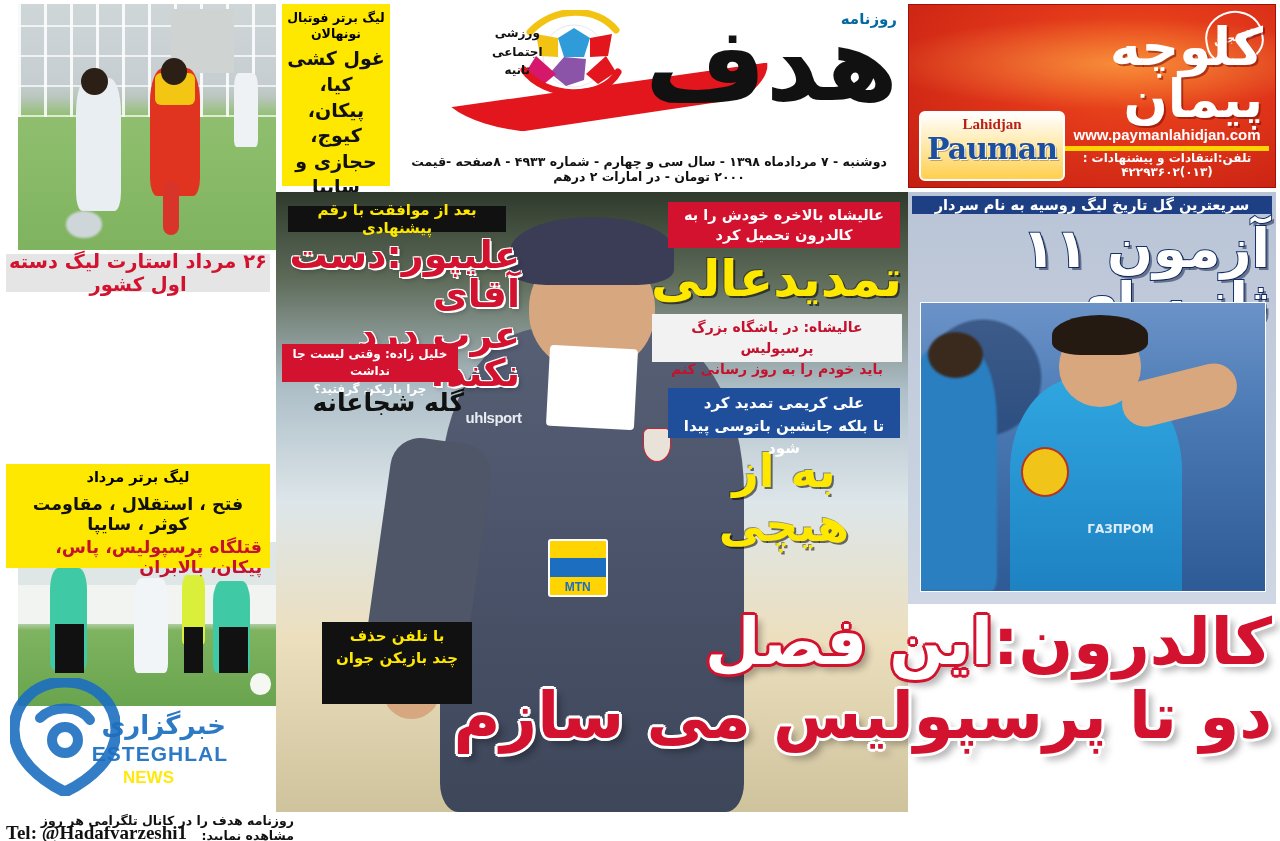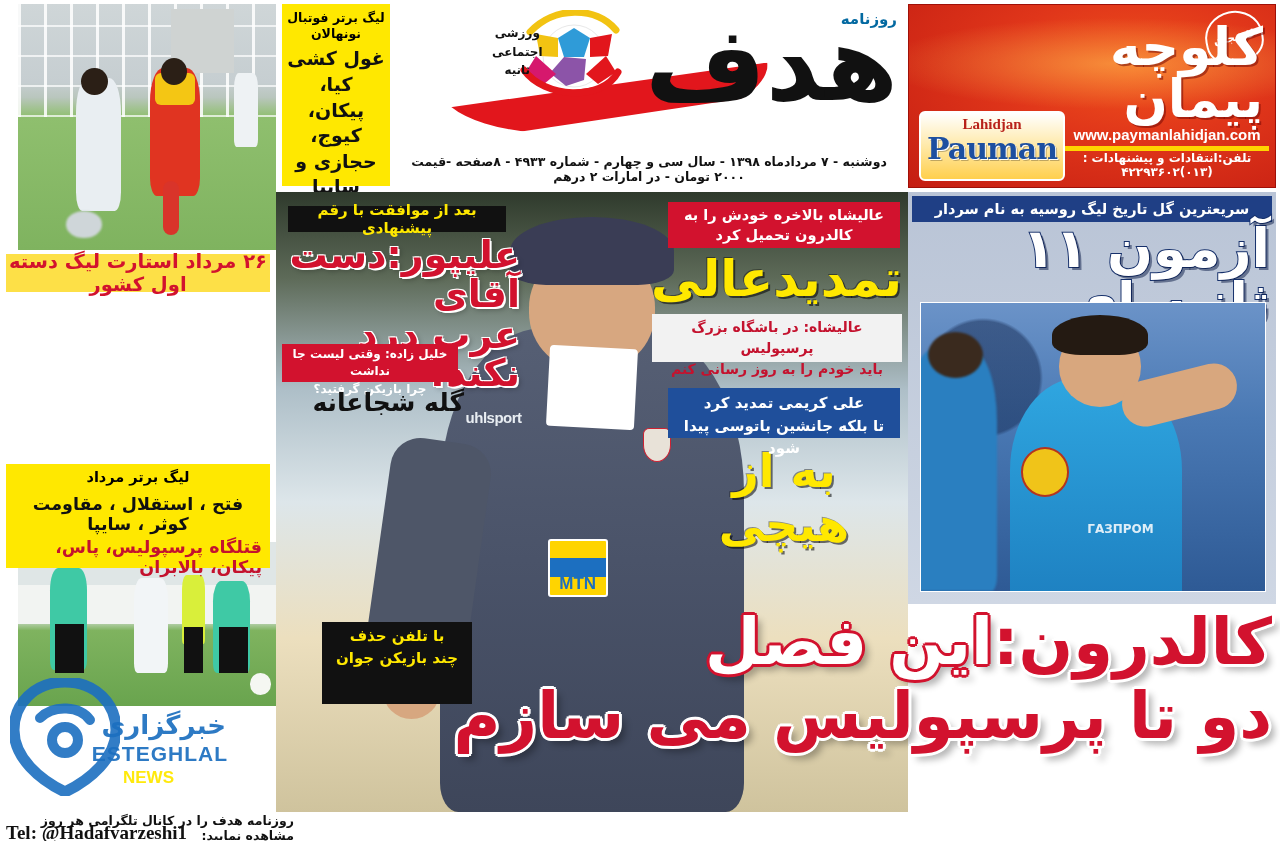--- a/index.html
+++ b/index.html
@@ -20,21 +20,21 @@
 
   .pic-youth{left:6px;top:4px;width:264px;height:246px;}
   .pic-youth .sky{background:
      linear-gradient(#cfd6d8 0%,#c6ced1 32%,#b9c6bd 38%,#8fbf6e 46%,#7fb35f 100%);}
   .fence{position:absolute;left:0;right:0;top:0;height:46%;
      background:
        repeating-linear-gradient(90deg,rgba(255,255,255,.85) 0 3px,transparent 3px 26px),
        repeating-linear-gradient(0deg,rgba(255,255,255,.7) 0 2px,transparent 2px 30px);}
   .bld{position:absolute;background:#cfd3d2;}
 
-  .strip-red{background:#fde047;color:#d2122e;font-weight:bold;}
+  .strip-red{background:#e5e5e5;color:#d2122e;font-weight:bold;}
 
   .pic-first{left:6px;top:296px;width:264px;height:164px;}
   .pic-first .sky{background:linear-gradient(#dfe6e6 0%,#dfe6e6 46%,#7fb35f 54%,#69a44e 100%);}
   .banner-wall{position:absolute;left:0;right:0;top:26%;height:24%;background:#f2f4f2;}
 
   .box-yellow{background:#ffe800;color:#000;}
 
   
   #masthead{left:276px;top:0;width:630px;height:192px;background:#fff;}
   .ad-yellow-left{left:282px;top:4px;width:108px;height:182px;background:#ffe800;}
@@ -76,21 +76,21 @@
      text-shadow:1px 1px 0 #fff,2px 2px 0 rgba(0,0,0,.25);}
   .ad-url{position:absolute;right:10px;bottom:44px;left:160px;color:#fff;
      font-size:15px;font-weight:bold;text-align:center;font-family:"Liberation Sans",sans-serif;}
   .ad-ylbar{position:absolute;left:156px;right:6px;bottom:36px;height:5px;background:#ffd400;}
   .ad-tel{position:absolute;right:8px;bottom:8px;left:158px;color:#fff;font-size:12px;
      font-weight:bold;text-align:center;}
 
   
   #azmoun-block{left:908px;top:192px;width:368px;height:412px;
      background:linear-gradient(#b9c4d6,#cfd7e4);overflow:hidden;}
-  .azmoun-kicker{position:absolute;left:4px;right:4px;top:4px;height:26px;
+  .azmoun-kicker{position:absolute;left:4px;right:4px;top:4px;height:18px;
      background:#1f3f85;color:#fff;font-size:14.5px;font-weight:bold;}
   .azmoun-title{position:absolute;left:0;right:6px;top:30px;height:74px;
      color:#fff;font-size:54px;font-weight:bold;text-align:right;line-height:1;
      -webkit-text-stroke:2px #16306b;paint-order:stroke fill;
      text-shadow:3px 3px 0 rgba(10,25,70,.5);}
   .azmoun-photo{position:absolute;left:12px;top:110px;width:344px;height:288px;
      background:linear-gradient(#4f7bb5 0%,#3f6fae 30%,#2f5f9e 100%);
      overflow:hidden;border:1px solid #fff;}
   .az-crowd{position:absolute;inset:0;
      background:
@@ -125,21 +125,21 @@
   .c-collar{position:absolute;left:43%;top:25%;width:14%;height:13%;
      background:#fff;border-radius:4px;transform:rotate(3deg);}
   .c-uhl{position:absolute;left:30%;top:35%;color:#e8edf2;font-size:15px;
      font-weight:bold;font-family:"Liberation Sans",sans-serif;letter-spacing:-.5px;}
   .c-crest{position:absolute;left:58%;top:38%;width:26px;height:32px;
      background:#e8e2d8;border-radius:6px 6px 50% 50%;border:1px solid #c23;}
   .c-mtn{position:absolute;left:43%;top:56%;width:56px;height:54px;background:#ffd400;
      border:2px solid #fff;border-radius:3px;overflow:hidden;}
   .c-mtn-b{position:absolute;left:0;right:0;top:32%;height:34%;background:#1c6fc0;}
   .c-mtn-t{position:absolute;left:0;right:0;bottom:1px;text-align:center;
-     font-size:17px;font-weight:bold;color:#1c6fc0;font-family:"Liberation Sans",sans-serif;}
+     font-size:12px;font-weight:bold;color:#1c6fc0;font-family:"Liberation Sans",sans-serif;}
   .c-arm{position:absolute;left:16%;top:40%;width:16%;height:40%;
      background:linear-gradient(#4e real,#4e5668);background:#4e5668;
      border-radius:30px;transform:rotate(8deg);}
   .c-hand{position:absolute;left:17%;top:76%;width:9%;height:9%;
      background:#d7a780;border-radius:50%;}
 
   .kicker-black{background:#111;color:#ffe800;font-weight:bold;}
   .kicker-red{background:#d2122e;color:#fff;font-weight:bold;}
   .kicker-blue{background:#1f4f9b;color:#fff;font-weight:bold;}
   .kicker-white{background:#f2f2f2;color:#c4122e;font-weight:bold;}

